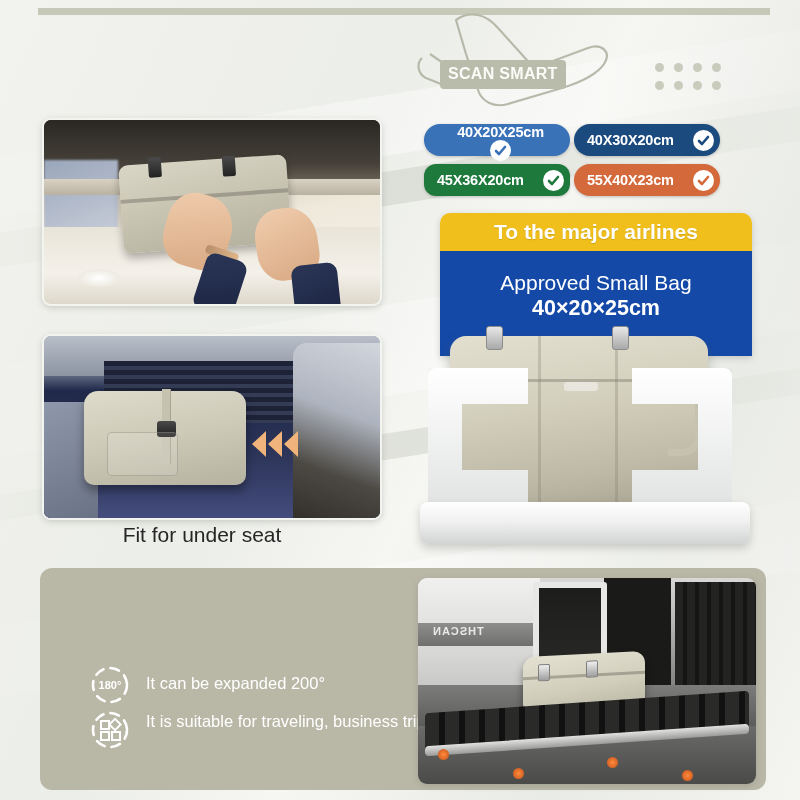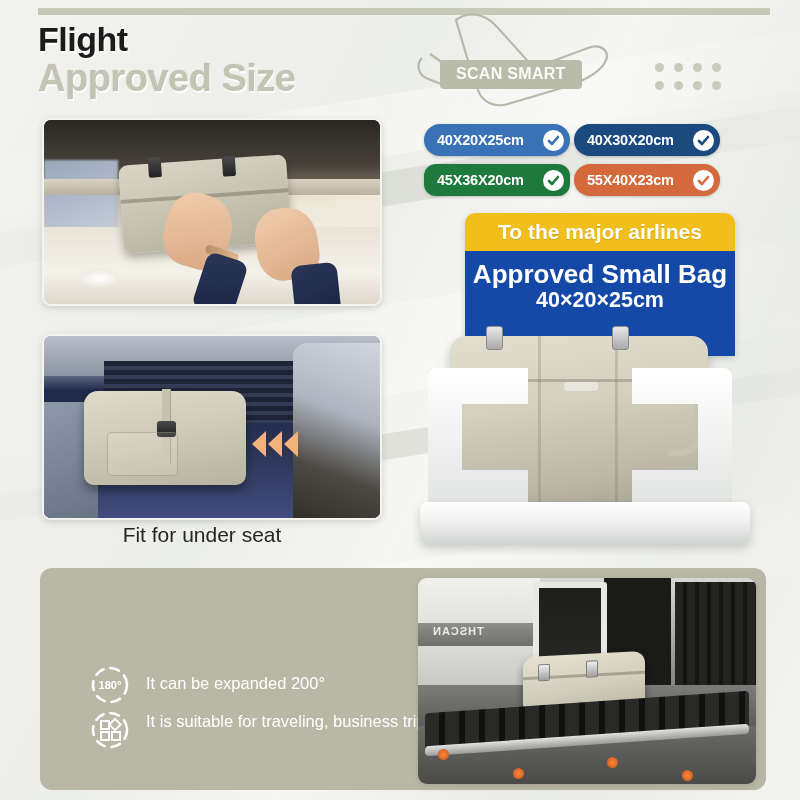--- a/index.html
+++ b/index.html
@@ -49,21 +49,21 @@
     letter-spacing: -.5px; margin-top: -2px;
     text-shadow: 1px 2px 0 rgba(255,255,255,.95), 0 0 1px #b9bbab;
   }
 
   
   .plane-wrap { position: absolute; left: 412px; top: 6px; width: 230px; height: 110px; }
   .scan-badge {
     position: absolute; left: 440px; top: 60px;
     background: #b9bbab; color: #fbfbf7;
     font-size: 16px; font-weight: bold; letter-spacing: .3px;
-    padding: 5px 16px 6px; border-radius: 4px; text-align: right;
+    padding: 5px 8px 6px; border-radius: 4px; text-align: right;
   }
   .dot-grid {
     position: absolute; left: 655px; top: 63px;
     display: grid; grid-template-columns: repeat(4, 10px); grid-gap: 9px 9px;
   }
   .dot-grid i { display: block; width: 9px; height: 9px; border-radius: 50%; background: #c9cbbd; }
 
   
   .photo-card {
     position: absolute; border-radius: 9px; overflow: hidden;
@@ -161,34 +161,34 @@
     box-shadow: 0 1px 3px rgba(90,92,85,.35);
   }
   .badge .tick {
     width: 21px; height: 21px; border-radius: 50%; background: #fff;
     display: flex; align-items: center; justify-content: center; flex: 0 0 auto;
   }
   .badge .tick svg { display: block; }
 
   
   .board {
-    position: absolute; left: 465px; top: 213px; width: 270px; height: 143px;
+    position: absolute; left: 440px; top: 213px; width: 312px; height: 143px;
     border-radius: 10px 10px 0 0; overflow: hidden;
     box-shadow: 0 2px 6px rgba(110,112,104,.3);
   }
   .board-head {
     height: 38px; background: #f0bf1b; display: flex; align-items: center; justify-content: center;
     color: #fff; font-size: 21px; font-weight: bold;
     text-shadow: 0 1px 1px rgba(120,90,0,.25);
   }
   .board-body {
     height: 105px; background: #1449a8; padding-top: 11px; text-align: center;
     color: #fff;
   }
-  .board-body .bb1 { font-size: 26px; font-weight: bold; line-height: 25px; }
+  .board-body .bb1 { font-size: 21px; font-weight: normal; line-height: 25px; margin-top: 8px; }
   .board-body .bb2 { font-size: 21.5px; font-weight: bold; line-height: 27px; }
 
   
   .hero { position: absolute; left: 420px; top: 330px; width: 370px; height: 228px; }
   .hero-bag {
     position:absolute; left: 30px; top: 6px; width: 258px; height: 166px;
     border-radius: 16px;
     background: linear-gradient(172deg,#e2dfcf 0%, #d4d0be 40%, #bdb9a6 78%, #a9a593 100%);
     box-shadow: 0 6px 12px rgba(90,88,78,.35);
   }
@@ -284,24 +284,20 @@
 <div class="page">
 
   <div class="bg-streak s1"></div>
   <div class="bg-shade d1"></div>
   <div class="bg-streak s2"></div>
   <div class="bg-shade d2"></div>
   <div class="bg-streak s3"></div>
 
   <div class="top-rule"></div>
 
-  <div class="headline">
-    <div class="l1">Flight</div>
-    <div class="l2">Approved Size</div>
-  </div>
 
   <div class="plane-wrap">
     <svg width="230" height="110" viewBox="0 0 230 110">
       <path class="plane-path" d="M44,14 C58,4 74,8 86,22 L122,62 L176,42 C190,37 200,46 192,58 C186,67 170,76 150,82 L96,98 C82,102 70,96 66,84 L54,48 Z"></path>
       <path class="plane-path" d="M10,52 C4,58 6,68 14,72 L34,80"></path>
       <path class="plane-path" d="M18,48 L44,66"></path>
     </svg>
   </div>
 
   <div class="scan-badge">SCAN SMART</div>
@@ -351,21 +347,21 @@
       <div class="chev-row">
         <span class="chev"></span>
           <span class="chev"></span>
           <span class="chev"></span>
       </div>
     </div>
   </div>
   <div class="caption cap-b">Fit for under seat</div>
 
   <div class="badges">
-    <div class="badge" style="background: rgb(58, 114, 184);">
+    <div class="badge" style="background: rgb(58, 114, 184); flex-direction: column;">
       <span>40X20X25cm</span>
       <span class="tick">
         <svg width="13" height="13" viewBox="0 0 13 13">
             <path d="M2 7 L5 10 L11 3" fill="none" stroke="#3a72b8" stroke-width="2.6" stroke-linecap="round" stroke-linejoin="round"></path>
           </svg>
       </span>
     </div>
     <div class="badge" style="background: rgb(27, 74, 126);">
       <span>40X30X20cm</span>
       <span class="tick">

